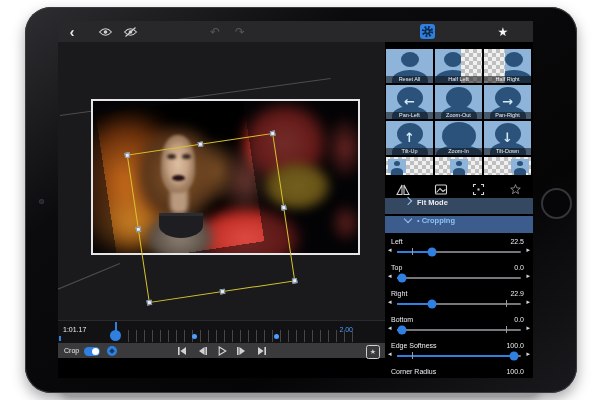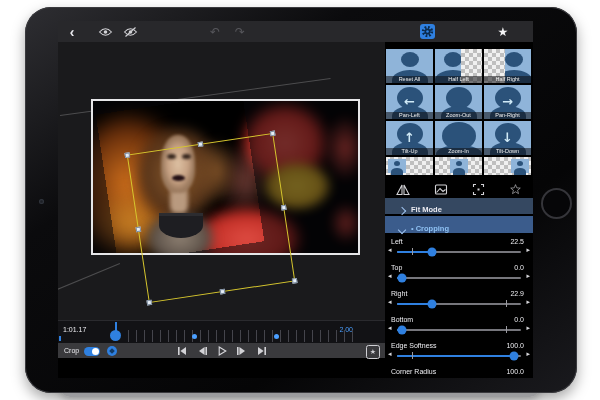--- a/index.html
+++ b/index.html
@@ -122,28 +122,28 @@
     background:repeating-conic-gradient(#bfbfbf 0% 25%,#f0f0f0 0% 50%) 0 0/8px 8px;}
   .arr{position:absolute;left:0;right:0;top:5px;bottom:7px;display:flex;align-items:center;justify-content:center;
     font-size:13px;font-weight:bold;color:#cfeaf8;font-family:"DejaVu Sans",sans-serif;text-shadow:0 0 1px #1c3c5c;}
   .mini{position:absolute;top:2px;width:18px;height:14px;background:#8fb4d9;}
   .mini::before{content:"";position:absolute;left:50%;top:2px;width:6px;height:5px;border-radius:50%;background:#2b527a;transform:translateX(-50%);}
   .mini::after{content:"";position:absolute;left:50%;bottom:-2px;width:12px;height:7px;border-radius:50% 50% 0 0;background:#2b527a;transform:translateX(-50%);}
   .mini.l{left:2px}.mini.c{left:14.5px}.mini.r{right:2px}
 
   .icostrip{position:absolute;left:0;top:138px;width:148px;height:18px;display:flex;align-items:center;
     justify-content:space-between;padding:0 11px;box-sizing:border-box;}
-  .sechdr{position:absolute;left:0;width:174px;height:16px;display:flex;align-items:flex-end;gap:6px;padding-left:14px;box-sizing:border-box;}
+  .sechdr{position:absolute;left:0;width:174px;height:16px;display:flex;align-items:flex-start;gap:6px;padding-left:20px;box-sizing:border-box;}
   .fitmode{top:156px;background:#354861;}
   .cropping{top:174px;height:17px;background:#3b5c8c;}
   .chev{width:5px;height:5px;border-right:1.4px solid #9fc3ef;border-bottom:1.4px solid #9fc3ef;flex:0 0 auto;}
   .chev.right{transform:rotate(-45deg);}
   .chev.down{transform:rotate(45deg);}
   .fitmode .txt{font-size:7.5px;font-weight:bold;color:#eaeaf0;}
-  .cropping .txt{font-size:7.5px;font-weight:bold;color:#8fc2f4;margin-top:16px;}
+  .cropping .txt{font-size:7.5px;font-weight:bold;color:#8fc2f4;}
   .cropping .dot{font-size:7.5px;color:#8fc2f4;margin-right:-4px;}
 
   .srow{position:absolute;left:0;width:148px;height:24px;}
   .slabel{position:absolute;left:6px;top:0;font-size:7px;color:#ededf1;}
   .sval{position:absolute;right:9px;top:0;font-size:7px;color:#ededf1;}
   .sarr{position:absolute;top:9px;font-size:7px;color:#d6d6da;font-family:"DejaVu Sans",sans-serif;line-height:1;}
   .sarr.l{left:3px}.sarr.r{right:3px}
   .strack{position:absolute;left:12px;top:12.5px;width:124px;height:2px;background:#76767c;border-radius:1px;}
   .sfill{position:absolute;left:0;top:0;height:2px;background:#2f80e0;border-radius:1px;}
   .stick{position:absolute;top:-2.5px;width:1px;height:7px;background:#9a9aa0;}

